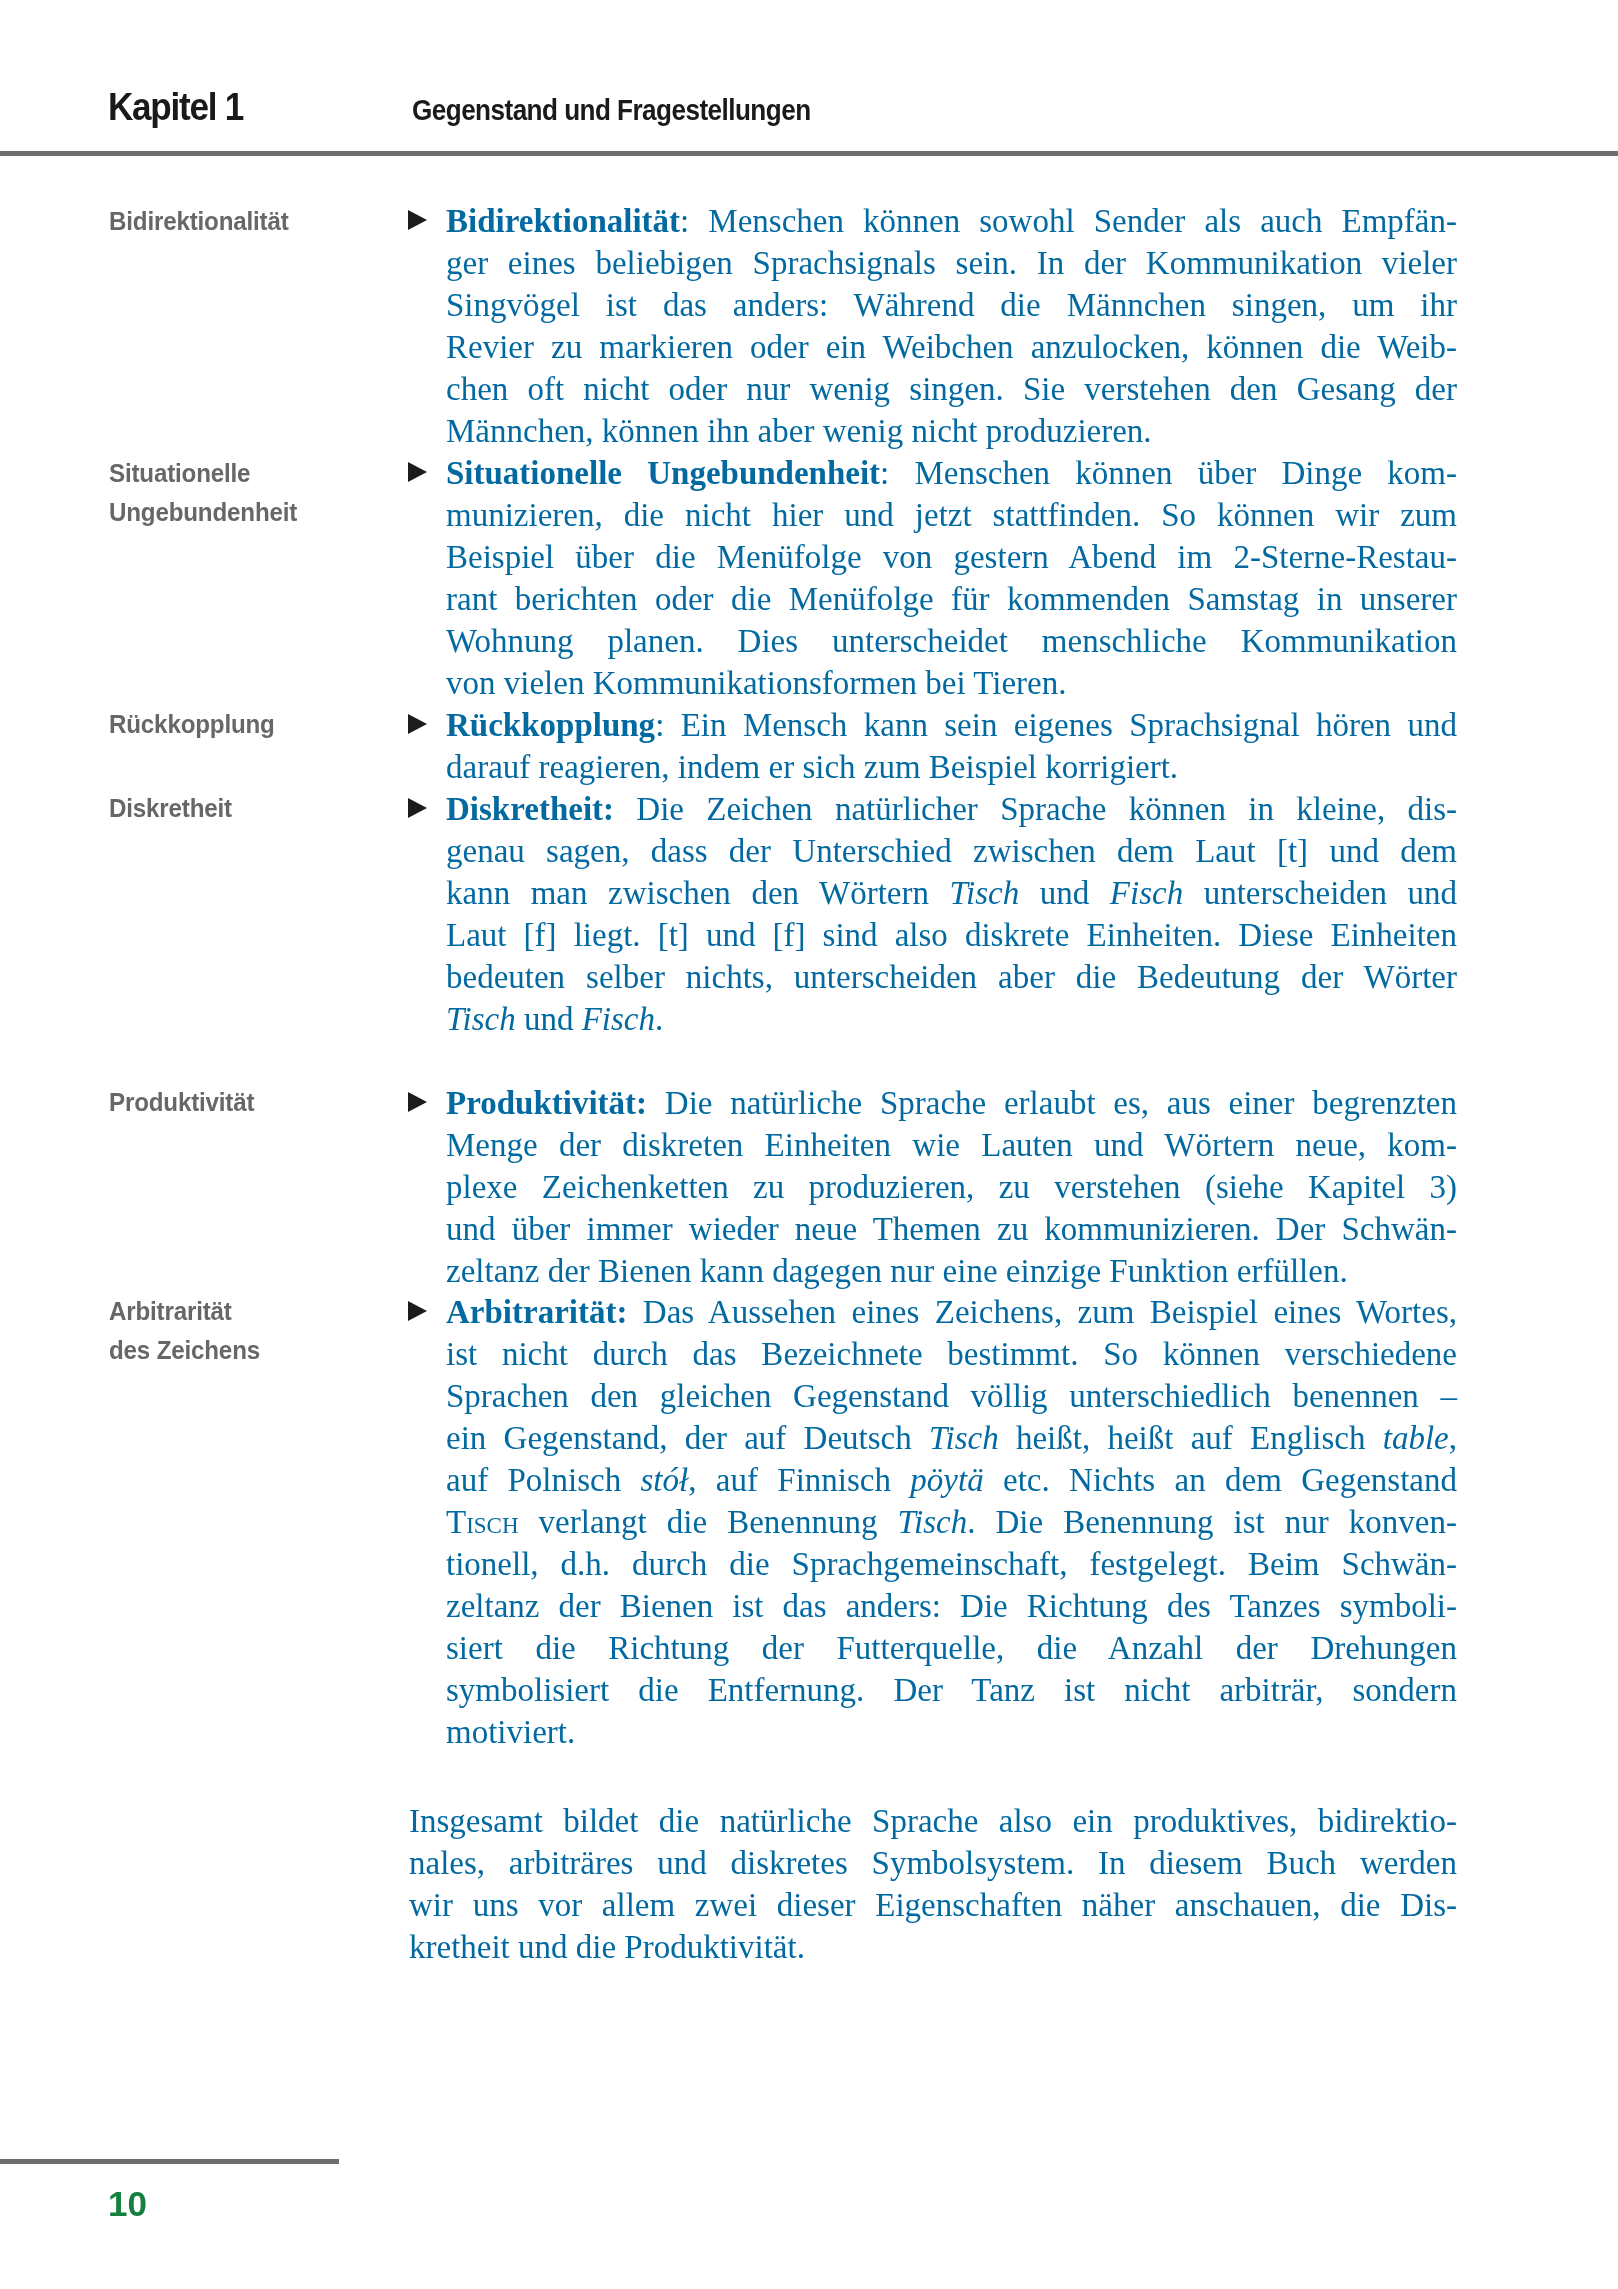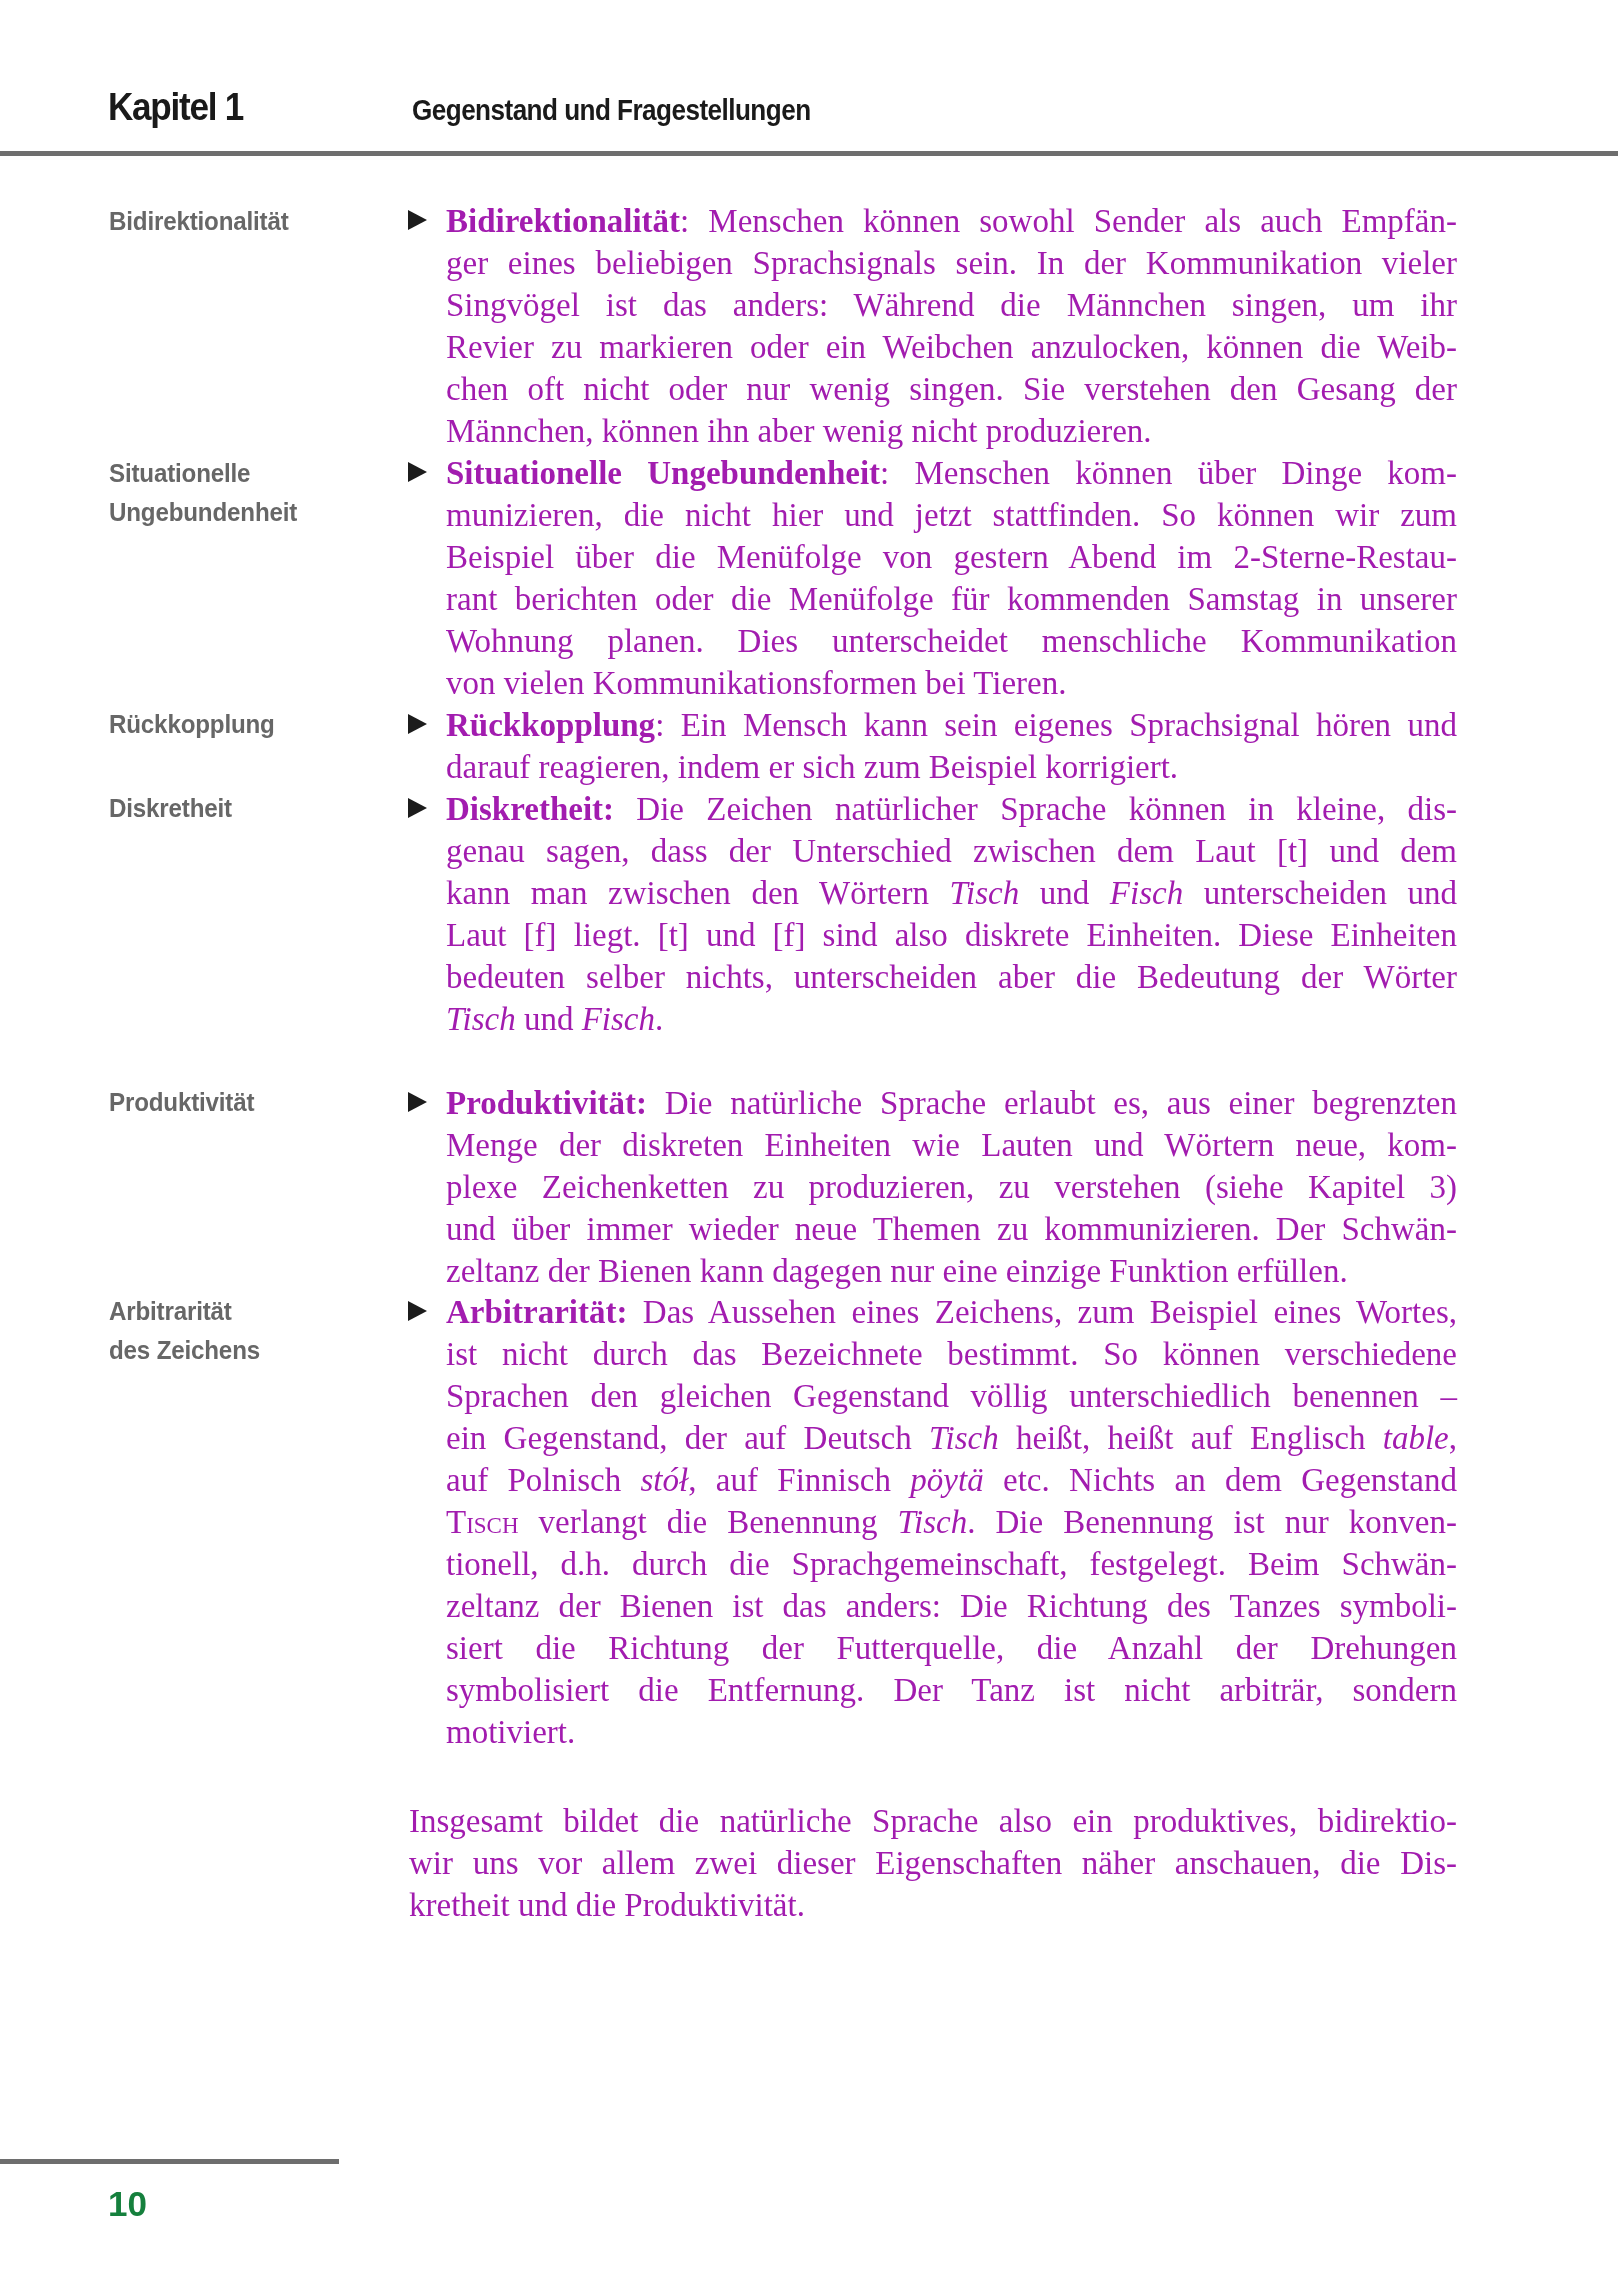--- a/index.html
+++ b/index.html
@@ -37,21 +37,21 @@
   .bullet {
     position: absolute; left: 0; top: 10px;
     width: 0; height: 0;
     border-top: 10px solid transparent;
     border-bottom: 10px solid transparent;
     border-left: 19.4px solid #1c1c1c;
   }
   .lines {
     margin-left: 38px; width: 1011px;
     font-family: "Liberation Serif", serif; font-size: 33px;
-    line-height: 42px; color: #a21caf;
+    line-height: 42px; color: #0369a1;
   }
   .para { position: absolute; left: 409px; width: 1048px; }
   .para .lines { margin-left: 0; width: 1048px; margin-top: 48px; }
 
   .line {
     display: block; white-space: nowrap; height: 42px;
     text-align: justify; text-align-last: justify;
     overflow: visible;
   }
   .line.last { text-align-last: left; }
@@ -163,20 +163,21 @@
         <div class="line">zeltanz der Bienen ist das anders: Die Richtung des Tanzes symboli-</div>
         <div class="line">siert die Richtung der Futterquelle, die Anzahl der Drehungen</div>
         <div class="line">symbolisiert die Entfernung. Der Tanz ist nicht arbiträr, sondern</div>
         <div class="line last">motiviert.</div>
       </div>
   </div>
 
   <div class="para" style="top:1752px;">
     <div class="lines" id="summary-lines">
         <div class="line">Insgesamt bildet die natürliche Sprache also ein produktives, bidirektio-</div>
+        <div class="line">nales, arbiträres und diskretes Symbolsystem. In diesem Buch werden</div>
         <div class="line">wir uns vor allem zwei dieser Eigenschaften näher anschauen, die Dis-</div>
         <div class="line last">kretheit und die Produktivität.</div>
       </div>
   </div>
 
   <div class="footer-rule"></div>
   <div class="page-number">10</div>
 </div>
 
 

